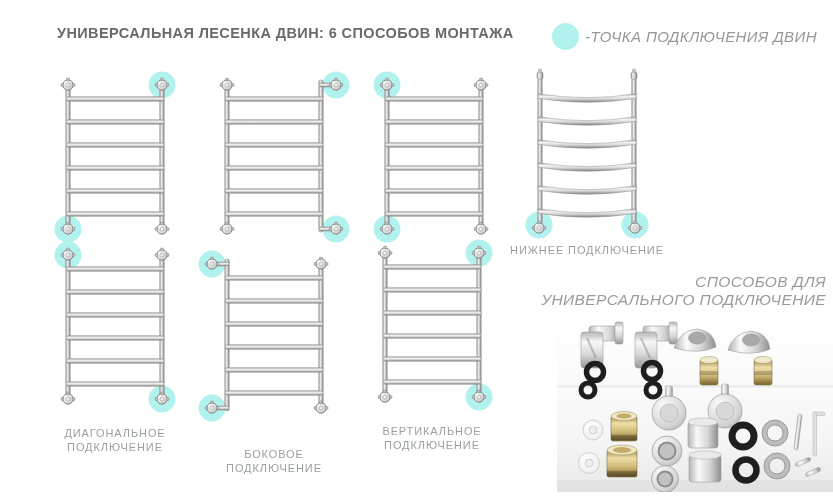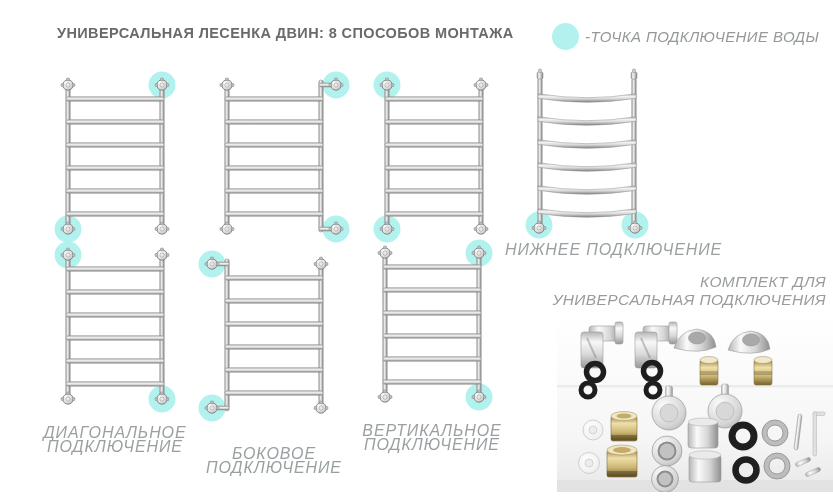--- a/index.html
+++ b/index.html
@@ -5,22 +5,22 @@
   html,body{margin:0;padding:0;background:#888;}
   .stage{position:relative;width:833px;height:500px;background:#ffffff;overflow:hidden;
          font-family:"Liberation Sans",sans-serif;margin:0 auto;}
   .title{position:absolute;left:57px;top:25px;font-size:14.5px;font-weight:bold;
          color:#6a6a6a;letter-spacing:.4px;white-space:nowrap;}
   .legend-dot{position:absolute;left:552px;top:23px;width:27px;height:27px;border-radius:50%;}
   .legend-label{position:absolute;left:585px;top:28px;font-size:15px;font-style:italic;
          color:#94989a;letter-spacing:.4px;white-space:nowrap;}
   .diagram{position:absolute;width:150px;text-align:center;}
   .diagram svg{overflow:visible;display:block;margin:0 auto;}
-  .diagram-label{font-size:16px;line-height:14px;color:#9aa0a2;letter-spacing:.9px;
-         margin-top:14px;font-style:italic;}
+  .diagram-label{font-size:11px;line-height:14px;color:#9aa0a2;letter-spacing:.9px;
+         margin-top:14px;}
   .diagram-label.oneline{white-space:nowrap;margin-top:3px;}
   .kit-title{position:absolute;right:7px;top:273px;text-align:right;font-size:15.5px;
          font-style:italic;color:#989c9e;line-height:17.5px;letter-spacing:.4px;}
   .kit-photo{position:absolute;left:557px;top:312px;width:276px;height:180px;}
 </style>
 </head>
 <body>
 
 <div class="stage">
 
@@ -72,23 +72,23 @@
         <stop offset="1" stop-color="#e8e8e8"></stop>
       </linearGradient>
       <radialGradient id="gWhite" cx="0.4" cy="0.35" r="1">
         <stop offset="0" stop-color="#ffffff"></stop>
           <stop offset="0.6" stop-color="#f0f0f0"></stop>
         <stop offset="1" stop-color="#cfcfcf"></stop>
       </radialGradient>
     </defs>
   </svg>
 
-  <div class="title" style="color: rgb(106, 106, 106);">УНИВЕРСАЛЬНАЯ ЛЕСЕНКА ДВИН: 8 СПОСОБОВ МОНТАЖА</div>
+  <div class="title" style="color: rgb(106, 106, 106);">УНИВЕРСАЛЬНАЯ ЛЕСЕНКА ДВИН: 6 СПОСОБОВ МОНТАЖА</div>
   <div class="legend-dot" style="background: rgb(178, 242, 238);"></div>
-  <div class="legend-label">-ТОЧКА ПОДКЛЮЧЕНИЕ ВОДЫ</div>
+  <div class="legend-label">-ТОЧКА ПОДКЛЮЧЕНИЯ ДВИН</div>
 
   <div>
       <div class="diagram" style="left: 40px; top: 72px; width: 150px;">
         <svg width="130" height="170" viewBox="0 0 130 170">
           <circle cx="112" cy="13" r="13.5" fill="#b2f2ee"></circle>
           <circle cx="18" cy="157" r="13.5" fill="#b2f2ee"></circle>
           <rect x="15.8" y="8" width="4.4" height="152" rx="2" fill="url(#gRail)" stroke="#848484" stroke-width="0.5"></rect>
           <rect x="109.8" y="8" width="4.4" height="152" rx="2" fill="url(#gRail)" stroke="#848484" stroke-width="0.5"></rect>
           <rect x="16" y="24.7" width="98" height="4.6" rx="2.3" fill="url(#gRung)" stroke="#8e8e8e" stroke-width="0.5"></rect>
           <rect x="16" y="47.7" width="98" height="4.6" rx="2.3" fill="url(#gRung)" stroke="#8e8e8e" stroke-width="0.5"></rect>
@@ -374,22 +374,22 @@
             <rect x="-7" y="-1.5" width="2.6" height="3" rx="0.7" fill="#bcbcbc" stroke="#7e7e7e" stroke-width="0.4"></rect>
             <rect x="4.4" y="-1.5" width="2.6" height="3" rx="0.7" fill="#bcbcbc" stroke="#7e7e7e" stroke-width="0.4"></rect>
             <rect x="-1.5" y="-7" width="3" height="2.6" rx="0.7" fill="#bcbcbc" stroke="#7e7e7e" stroke-width="0.4"></rect>
           </g>
         </svg>
         <div class="diagram-label" style="color: rgb(154, 160, 162);">ВЕРТИКАЛЬНОЕ<br>ПОДКЛЮЧЕНИЕ</div>
       </div>
     </div>
 
   <div class="kit-title">
-    <span>КОМПЛЕКТ ДЛЯ</span><br>
-    <span>УНИВЕРСАЛЬНАЯ ПОДКЛЮЧЕНИЯ</span>
+    <span>СПОСОБОВ ДЛЯ</span><br>
+    <span>УНИВЕРСАЛЬНОГО ПОДКЛЮЧЕНИЕ</span>
   </div>
 
   <svg class="kit-photo" viewBox="0 0 276 180">
     <rect width="276" height="180" fill="url(#gPhoto)"></rect>
     <rect x="0" y="73" width="276" height="2.5" fill="#ececec"></rect>
     <rect x="0" y="168" width="276" height="12" fill="#dedede" opacity="0.6"></rect>
 
     <g transform="translate(22,8)">
       <rect x="10" y="6" width="32" height="15" rx="3" fill="url(#gChromeH)" stroke="#9a9a9a" stroke-width="0.6"></rect>
       <rect x="36" y="2" width="8" height="22" rx="2" fill="url(#gChromeV)" stroke="#9a9a9a" stroke-width="0.6"></rect>

